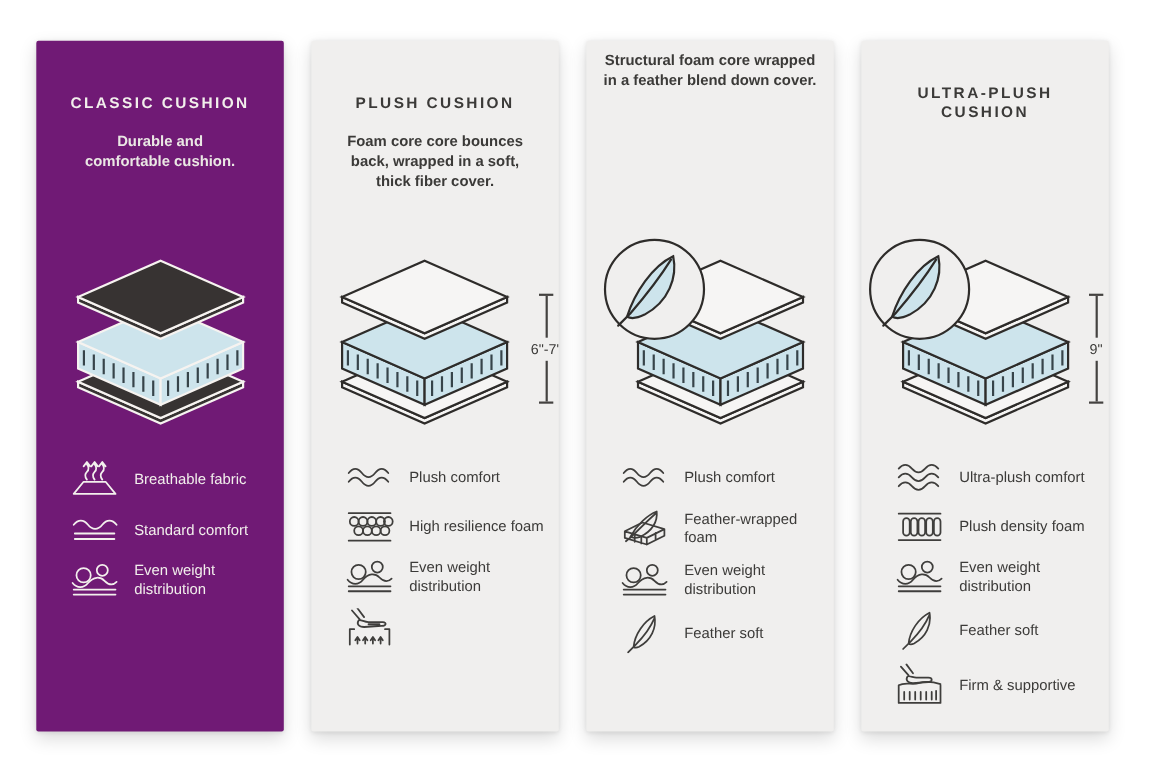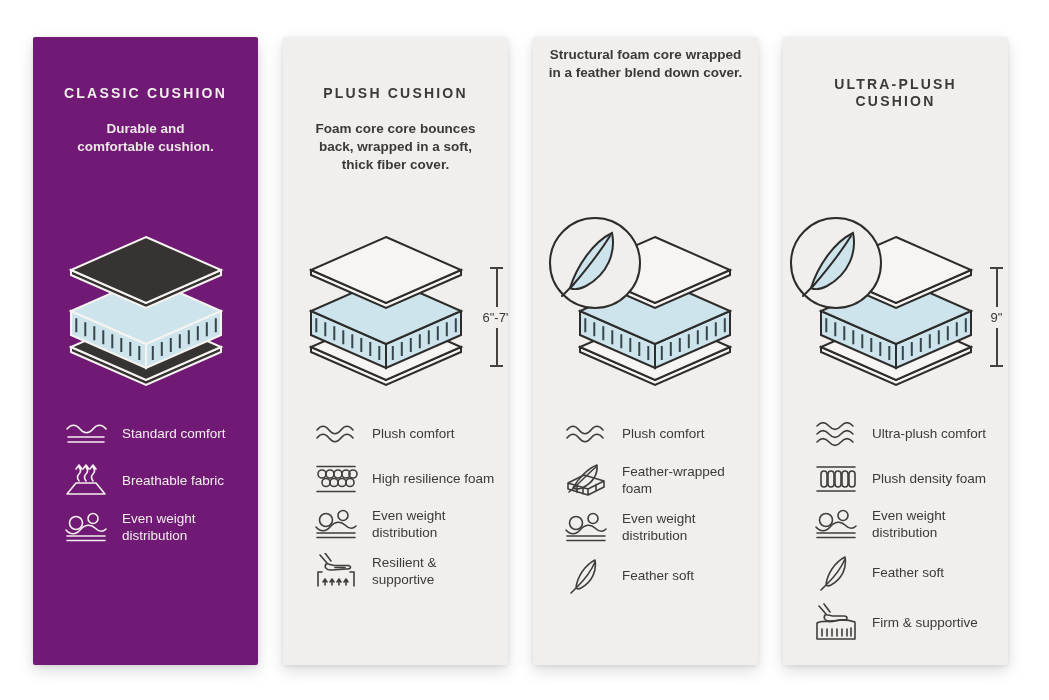--- a/index.html
+++ b/index.html
@@ -87,36 +87,36 @@
           <path class="stitch" d="M35.3,85.3V99.3 M44.3,89.3V103.3 M53.3,93.2V107.2 M62.3,97.2V111.2 M71.3,101.2V115.2 M80.3,105.1V119.1 M89.3,109.1V123.1 M98.3,113V127 M111.8,113V127 M120.8,109.1V123.1 M129.8,105.1V119.1 M138.8,101.2V115.2 M147.8,97.2V111.2 M156.8,93.2V107.2 M165.8,89.3V103.3 M174.8,85.3V99.3"></path>
           <path class="foam" d="M105,45 L180,78 L105,111 L30,78 Z"></path>
           <path class="plate" d="M30,37 L105,70 L180,37 L180,42 L105,75 L30,42 Z"></path>
           <path class="plate" d="M105,4 L180,37 L105,70 L30,37 Z"></path>
         </svg>
       </div>
     </div>
     <ul class="features">
       <li class="feature">
         <span class="ficon">
-          <svg width="46" height="26" viewBox="0 0 46 26">
-              <path d="M4,8 C8,3 13,3 17,8 C21,13 26,13 30,8 C34,3 39,3 43,8 M5,16 H41 M5,21 H41"></path>
-            </svg>
-        </span>
-        <span class="flabel">Standard comfort</span>
-      </li>
-      <li class="feature">
-        <span class="ficon">
           <svg width="46" height="36" viewBox="0 0 46 36">
               <path d="M4,32 H42 L33,21 H13 Z"></path>
               <path d="M16,19 q-3,-4 0,-7 q3,-3 0,-7 M13,7 l3,-4 l3,4"></path>
               <path d="M23,19 q-3,-4 0,-7 q3,-3 0,-7 M20,7 l3,-4 l3,4"></path>
               <path d="M30,19 q-3,-4 0,-7 q3,-3 0,-7 M27,7 l3,-4 l3,4"></path>
             </svg>
         </span>
         <span class="flabel">Breathable fabric</span>
+      </li>
+      <li class="feature">
+        <span class="ficon">
+          <svg width="46" height="26" viewBox="0 0 46 26">
+              <path d="M4,8 C8,3 13,3 17,8 C21,13 26,13 30,8 C34,3 39,3 43,8 M5,16 H41 M5,21 H41"></path>
+            </svg>
+        </span>
+        <span class="flabel">Standard comfort</span>
       </li>
       <li class="feature">
         <span class="ficon">
           <svg width="46" height="32" viewBox="0 0 46 32">
               <circle cx="13" cy="12" r="6.5"></circle>
               <circle cx="30" cy="7.5" r="5"></circle>
               <path d="M3,19 C7,24 13,24 17,19 C22,13 28,13 32,17 C36,21 40,21 43,18 M4,25 H42 M4,29.5 H42"></path>
             </svg>
         </span>
         <span class="flabel">Even weight distribution</span>
@@ -186,21 +186,20 @@
       </li>
       <li class="feature">
         <span class="ficon">
           <svg width="46" height="36" viewBox="0 0 46 36">
               <path d="M9,19 H5 V33 M37,19 H41 V33"></path>
               <path d="M12,32 V27 M10,29 L12,26 L14,29 M19,32 V27 M17,29 L19,26 L21,29 M26,32 V27 M24,29 L26,26 L28,29 M33,32 V27 M31,29 L33,26 L35,29"></path>
               <path d="M7,2 L14,10 M12,0 L18,8"></path>
               <path d="M13,11 C11,14 13,17 18,17 L34,16 C38,16 39,13 35,12.5 L22,12.5 C18,12.5 15,10 13,11 Z M22,14.5 H32"></path>
             </svg>
         </span>
-        <span class="flabel">Resilient &amp; supportive</span>
       </li>
     </ul>
   </section>
 
   <section class="card light">
     <div class="card-top">
       <p class="desc d3">Structural foam core wrapped in a feather blend down cover.</p>
       <div class="illus shift-right">
         <svg class="cushion" width="210" height="160" viewBox="0 0 210 160">
           <path class="plate" d="M30,114 L105,147 L180,114 L180,119 L105,152 L30,119 Z"></path>

